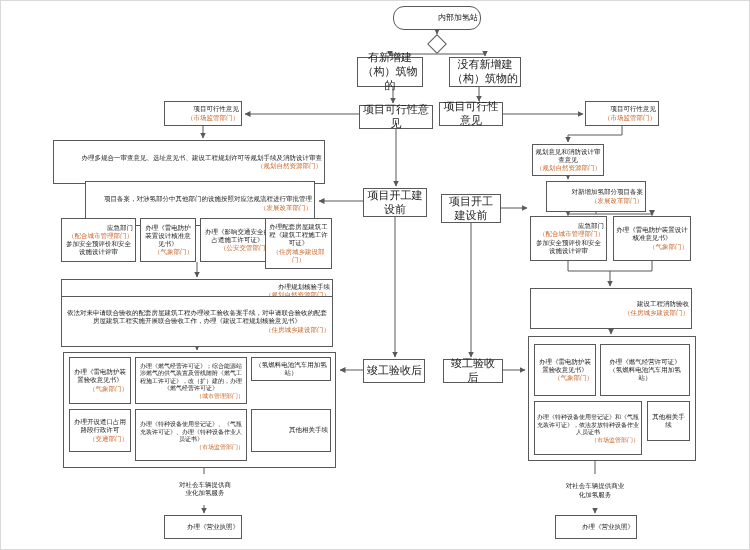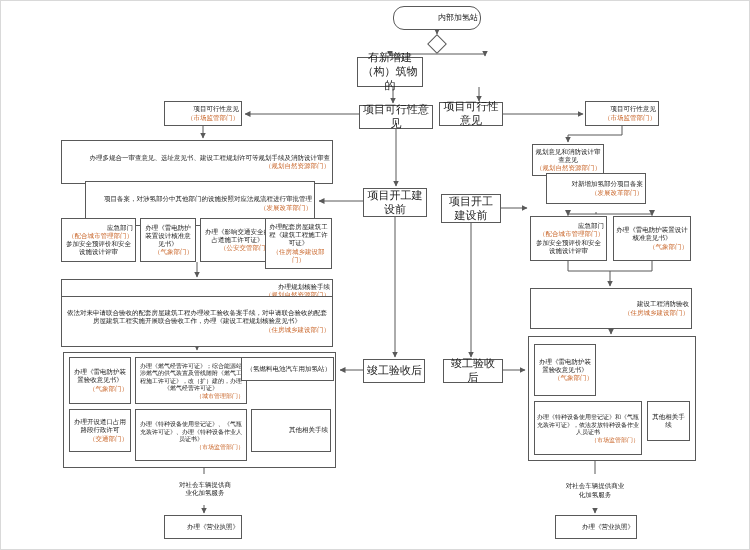--- a/index.html
+++ b/index.html
@@ -72,20 +72,23 @@
   </svg>
 
   <div class="node stadium" style="left:392px;top:5px;width:88px;height:22px">
     <span>内部加氢站</span>
   </div>
   <div class="diamond" style="left:429px;top:36px"></div>
 
   <div class="node phase" style="left:356px;top:56px;width:66px;height:30px">
     <span>有新增建（构）筑物的</span>
   </div>
+  <div class="node phase" style="left:448px;top:56px;width:72px;height:30px">
+    <span>没有新增建（构）筑物的</span>
+  </div>
 
   <div class="node phase" style="left:358px;top:104px;width:74px;height:22px">
     <span>项目可行性意见</span>
   </div>
   <div class="node phase" style="left:362px;top:187px;width:64px;height:29px">
     <span>项目开工建设前</span>
   </div>
   <div class="node phase" style="left:362px;top:358px;width:62px;height:22px">
     <span>竣工验收后</span>
   </div>
@@ -96,21 +99,21 @@
     <span>项目开工建设前</span>
   </div>
   <div class="node phase" style="left:442px;top:358px;width:60px;height:22px">
     <span>竣工验收后</span>
   </div>
 
   <div class="node" style="left:163px;top:100px;width:78px;height:25px">
     <span>项目可行性意见</span>
     <span class="dept">（市场监管部门）</span>
   </div>
-  <div class="node" style="left:60px;top:139px;width:272px;height:44px">
+  <div class="node" style="left:52px;top:139px;width:272px;height:44px">
     <span>办理多规合一审查意见、选址意见书、建设工程规划许可等规划手续及消防设计审查</span>
     <span class="dept">（规划自然资源部门）</span>
   </div>
   <div class="node" style="left:84px;top:180px;width:230px;height:45px">
     <span>项目备案，对涉氢部分中其他部门的设施按照对应法规流程进行审批管理</span>
     <span class="dept">（发展改革部门）</span>
   </div>
   <div class="node" style="left:60px;top:217px;width:75px;height:44px">
     <span>应急部门</span>
       <span class="dept inline">（配合城市管理部门）</span>
@@ -139,21 +142,21 @@
 
   <div class="node container-box" style="left:62px;top:351px;width:273px;height:116px"></div>
   <div class="node" style="left:68px;top:356px;width:62px;height:47px">
     <span>办理《雷电防护装置验收意见书》</span>
     <span class="dept">（气象部门）</span>
   </div>
   <div class="node small" style="left:134px;top:356px;width:112px;height:47px">
     <span>办理《燃气经营许可证》；综合能源站涉燃气的供气装置及管线随附《燃气工程施工许可证》，改（扩）建的，办理《燃气经营许可证》</span>
     <span class="dept">（城市管理部门）</span>
   </div>
-  <div class="node" style="left:240px;top:356px;width:93px;height:23px">
+  <div class="node" style="left:250px;top:356px;width:80px;height:23px">
     <span>（氢燃料电池汽车用加氢站）</span>
   </div>
   <div class="node" style="left:68px;top:408px;width:62px;height:43px">
     <span>办理开设道口占用路段行政许可</span>
     <span class="dept">（交通部门）</span>
   </div>
   <div class="node small" style="left:134px;top:408px;width:112px;height:52px">
     <span>办理《特种设备使用登记证》、《气瓶充装许可证》、办理《特种设备作业人员证书》</span>
     <span class="dept">（市场监管部门）</span>
   </div>
@@ -169,21 +172,21 @@
   </div>
 
   <div class="node" style="left:584px;top:100px;width:74px;height:25px">
     <span>项目可行性意见</span>
     <span class="dept">（市场监管部门）</span>
   </div>
   <div class="node" style="left:531px;top:143px;width:72px;height:32px">
     <span>规划意见和消防设计审查意见</span>
     <span class="dept">（规划自然资源部门）</span>
   </div>
-  <div class="node" style="left:545px;top:172px;width:100px;height:31px">
+  <div class="node" style="left:545px;top:180px;width:100px;height:31px">
     <span>对新增加氢部分项目备案</span>
     <span class="dept">（发展改革部门）</span>
   </div>
   <div class="node" style="left:529px;top:215px;width:77px;height:45px">
     <span>应急部门</span>
       <span class="dept inline">（配合城市管理部门）</span>
       <span>参加安全预评价和安全设施设计评审</span>
   </div>
   <div class="node" style="left:612px;top:215px;width:78px;height:45px">
     <span>办理《雷电防护装置设计核准意见书》</span>
@@ -192,20 +195,23 @@
   <div class="node" style="left:529px;top:287px;width:162px;height:41px">
     <span>建设工程消防验收</span>
     <span class="dept">（住房城乡建设部门）</span>
   </div>
 
   <div class="node container-box" style="left:527px;top:335px;width:168px;height:125px"></div>
   <div class="node" style="left:533px;top:343px;width:62px;height:52px">
     <span>办理《雷电防护装置验收意见书》</span>
     <span class="dept">（气象部门）</span>
   </div>
+  <div class="node" style="left:599px;top:343px;width:90px;height:52px">
+    <span>办理《燃气经营许可证》（氢燃料电池汽车用加氢站）</span>
+  </div>
   <div class="node small" style="left:533px;top:400px;width:108px;height:54px">
     <span>办理《特种设备使用登记证》和《气瓶充装许可证》，依法发放特种设备作业人员证书</span>
     <span class="dept">（市场监管部门）</span>
   </div>
   <div class="node" style="left:646px;top:400px;width:43px;height:40px">
     <span>其他相关手续</span>
   </div>
 
   <div class="node noborder" style="left:562px;top:472px;width:64px;height:35px">
     <span>对社会车辆提供商业化加氢服务</span>

